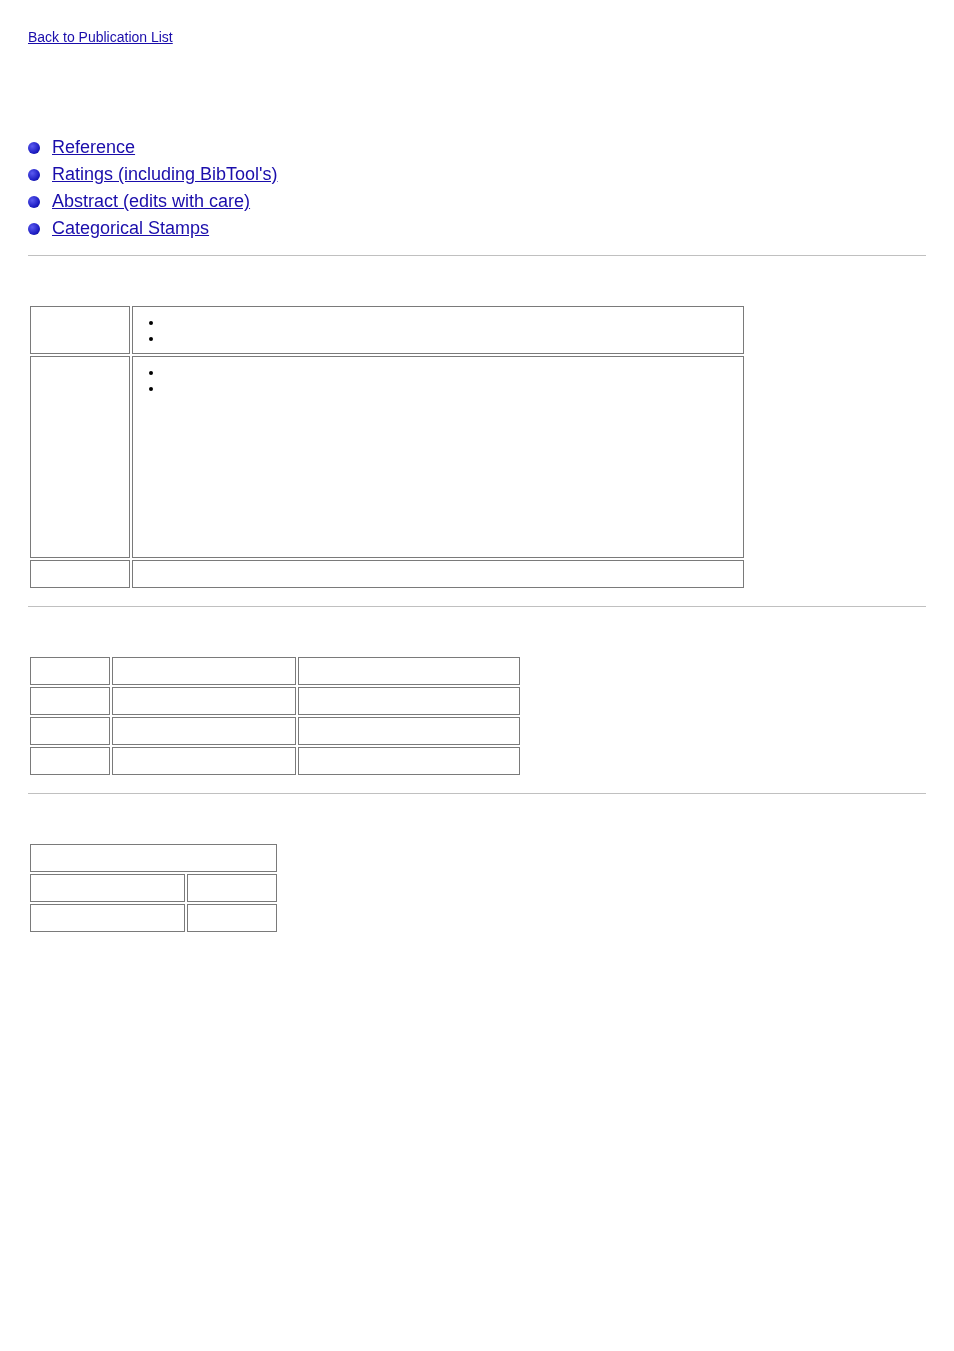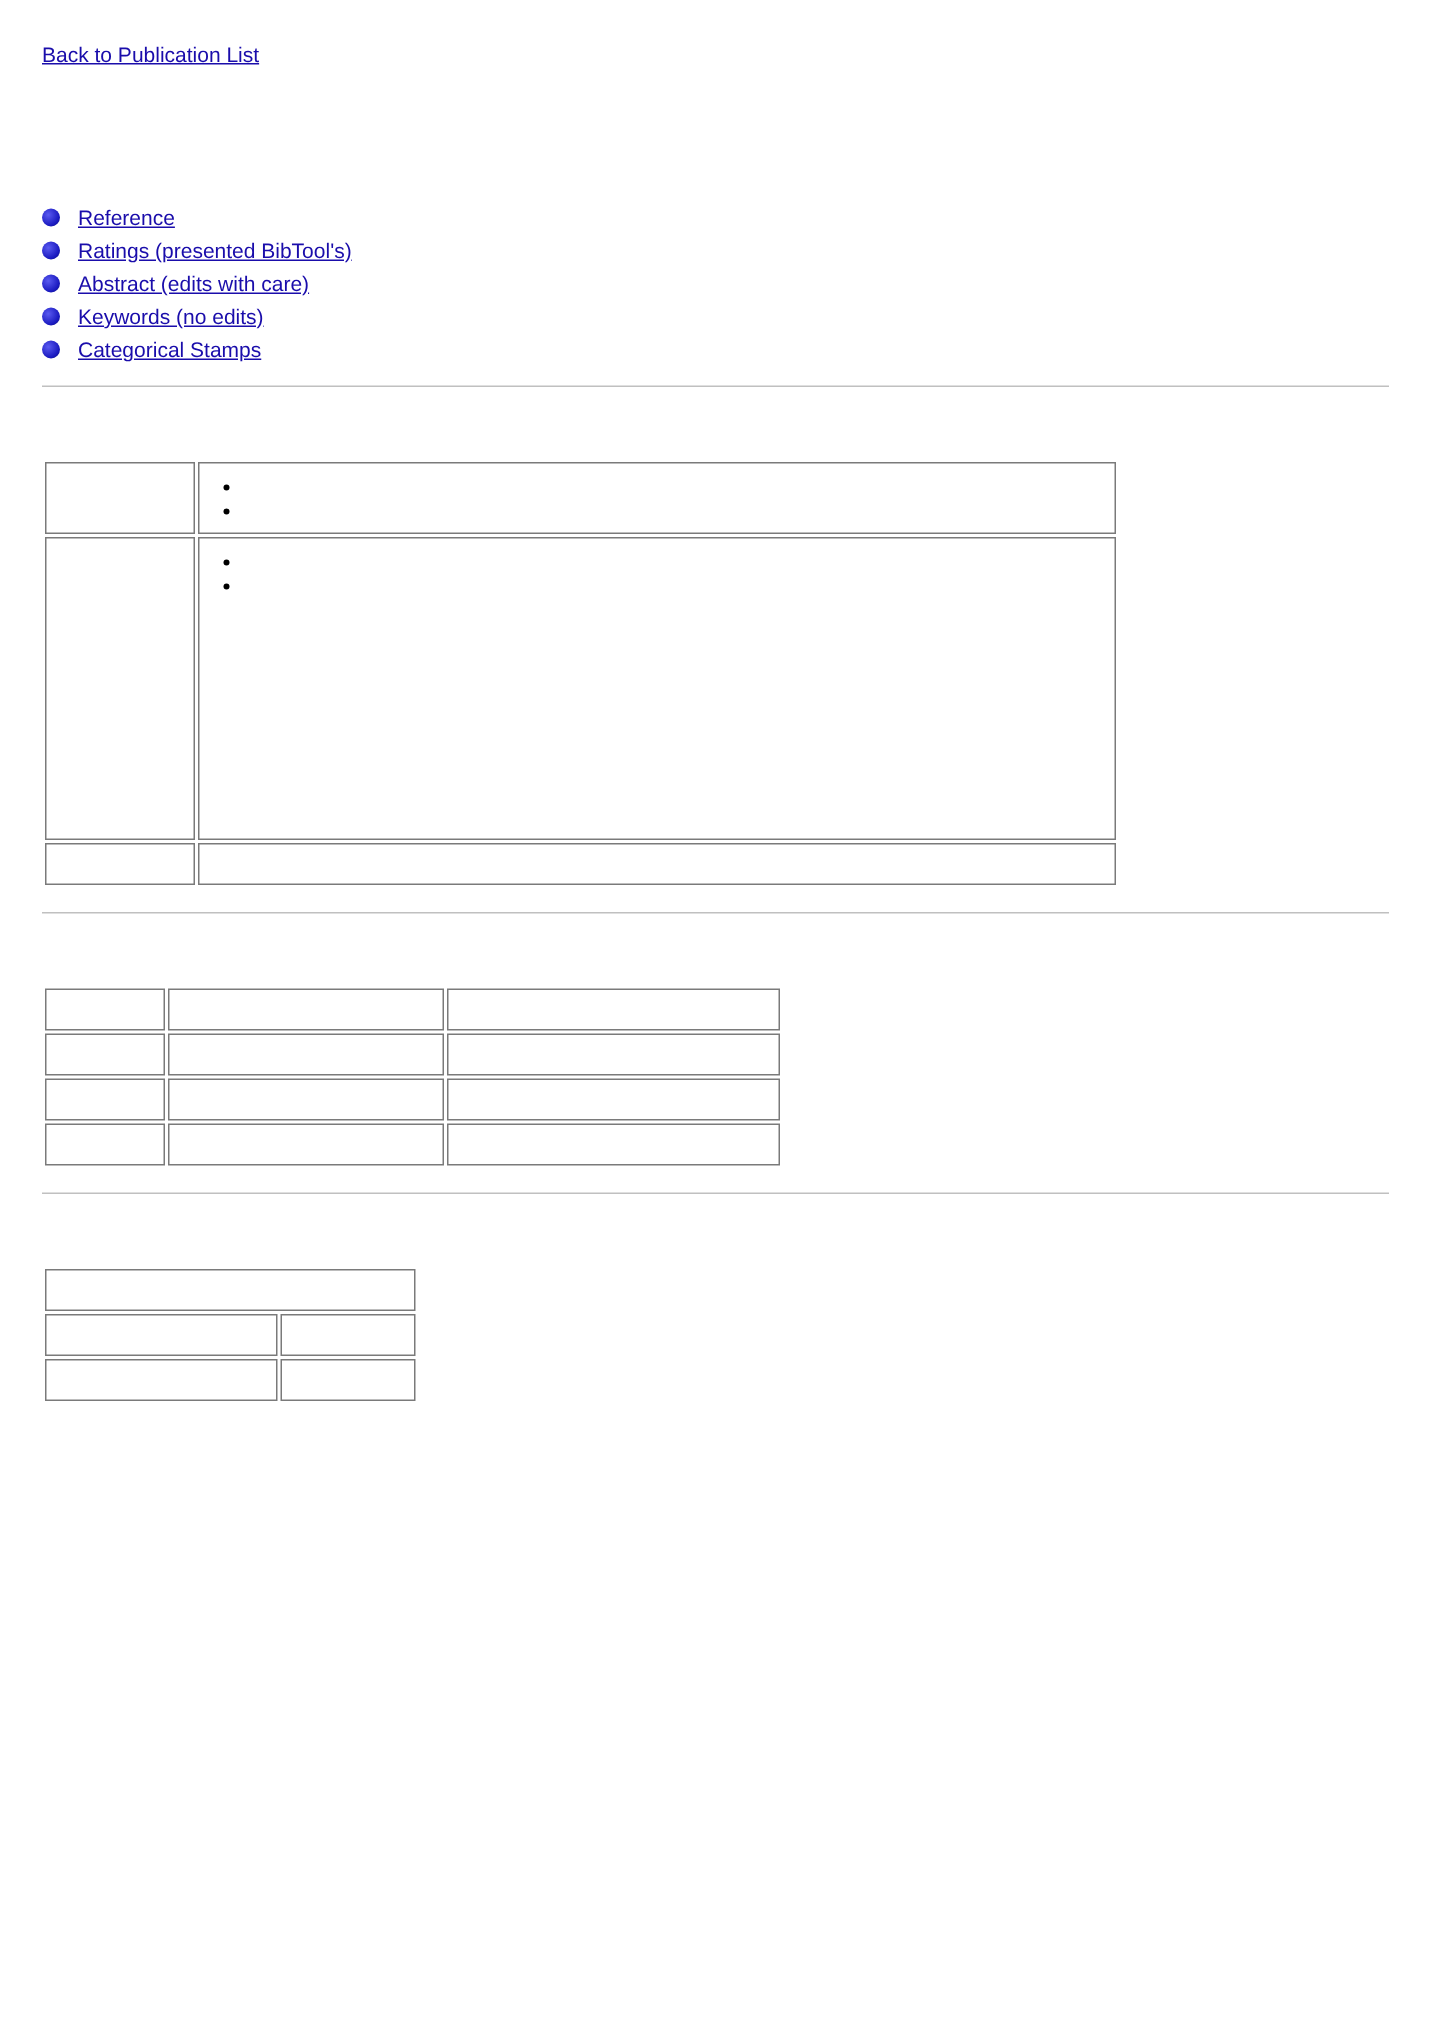--- a/index.html
+++ b/index.html
@@ -30,21 +30,21 @@
   }
   ul.nav-list {
     list-style: none;
     padding-left: 0;
     margin: 8px 0 14px 0;
   }
   ul.nav-list li {
     display: flex;
     align-items: center;
     margin: 6px 0;
-    font-size: 14px;
+    font-size: 18px;
   }
   .bullet-icon {
     width: 12px;
     height: 12px;
     background: radial-gradient(circle at 35% 35%, #5a5af0 0%, #1a1ac0 65%, #0b0b66 100%);
     border-radius: 50%;
     margin-right: 12px;
     flex-shrink: 0;
   }
   ul.nav-list a {
@@ -100,29 +100,25 @@
 <h1 class="title">Paper-PRINT 0059</h1>
 <div class="subtitle">Zhou, Gruev, Lu, Ayers, and Etienne-Cummings (2004)</div>
 
 <ul class="nav-list">
   <li>
       <span class="bullet-icon"></span>
       <a href="#">Reference</a>
     </li>
   <li>
       <span class="bullet-icon"></span>
-      <a href="#">Ratings (presented BibTool's)</a>
+      <a href="#">Ratings (including BibTool's)</a>
     </li>
   <li>
       <span class="bullet-icon"></span>
       <a href="#">Abstract (edits with care)</a>
-    </li>
-  <li>
-      <span class="bullet-icon"></span>
-      <a href="#">Keywords (no edits)</a>
     </li>
   <li>
       <span class="bullet-icon"></span>
       <a href="#">Categorical Stamps</a>
     </li>
 </ul>
 
 <hr class="sep">
 
 <h2 class="section">1. Reference</h2>

